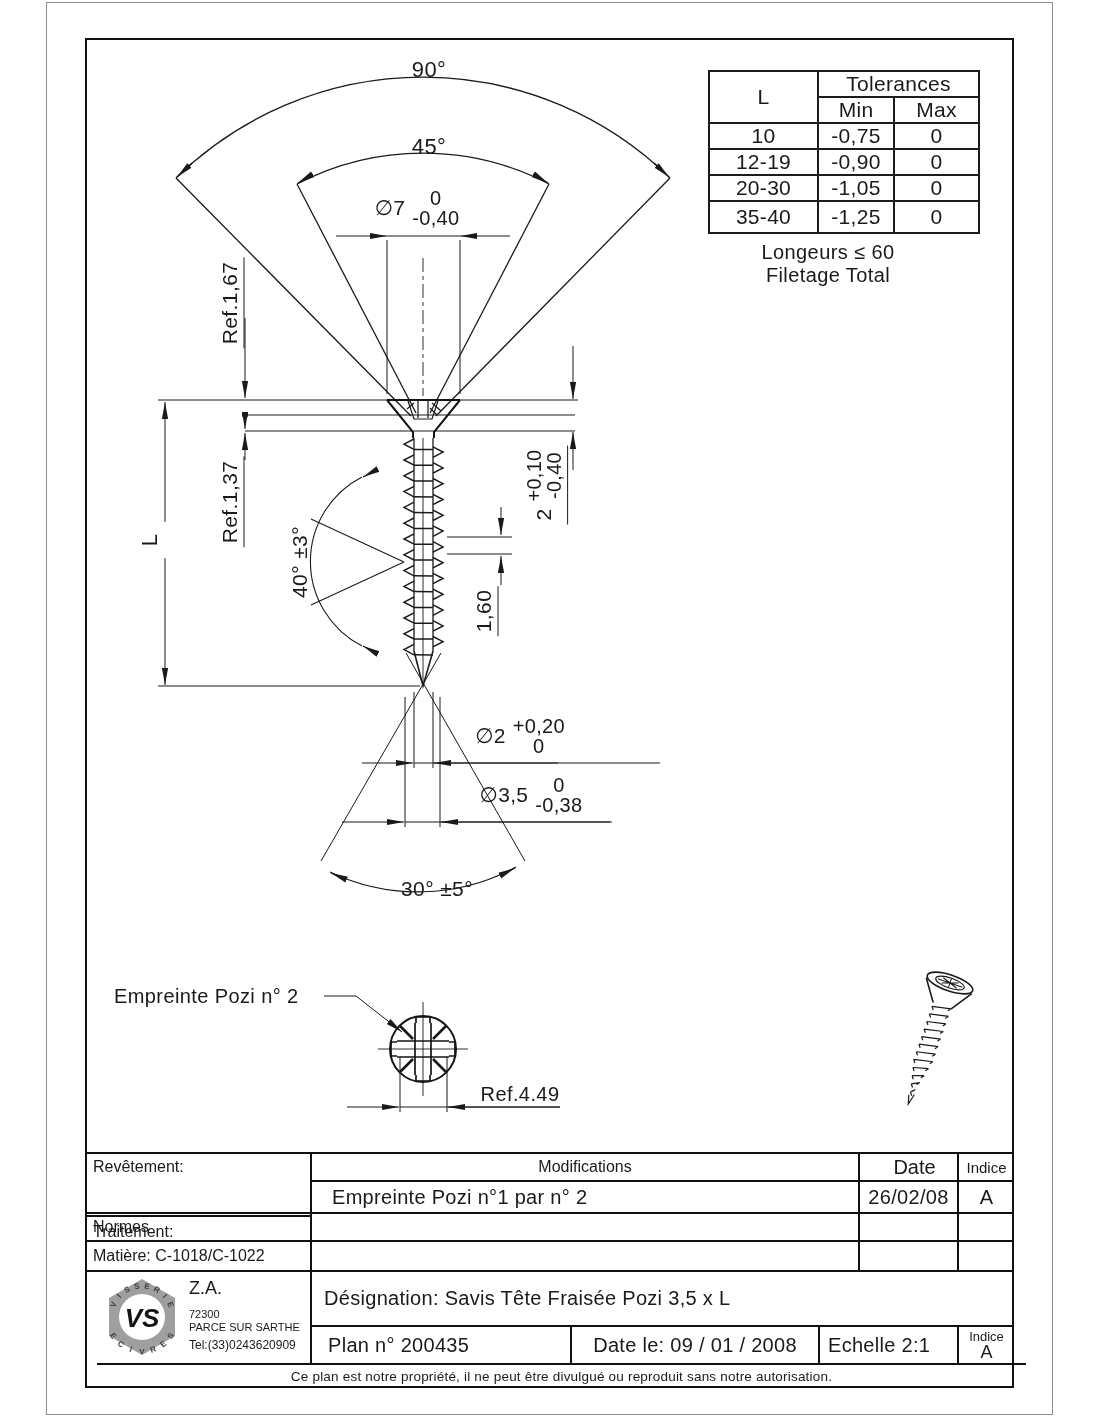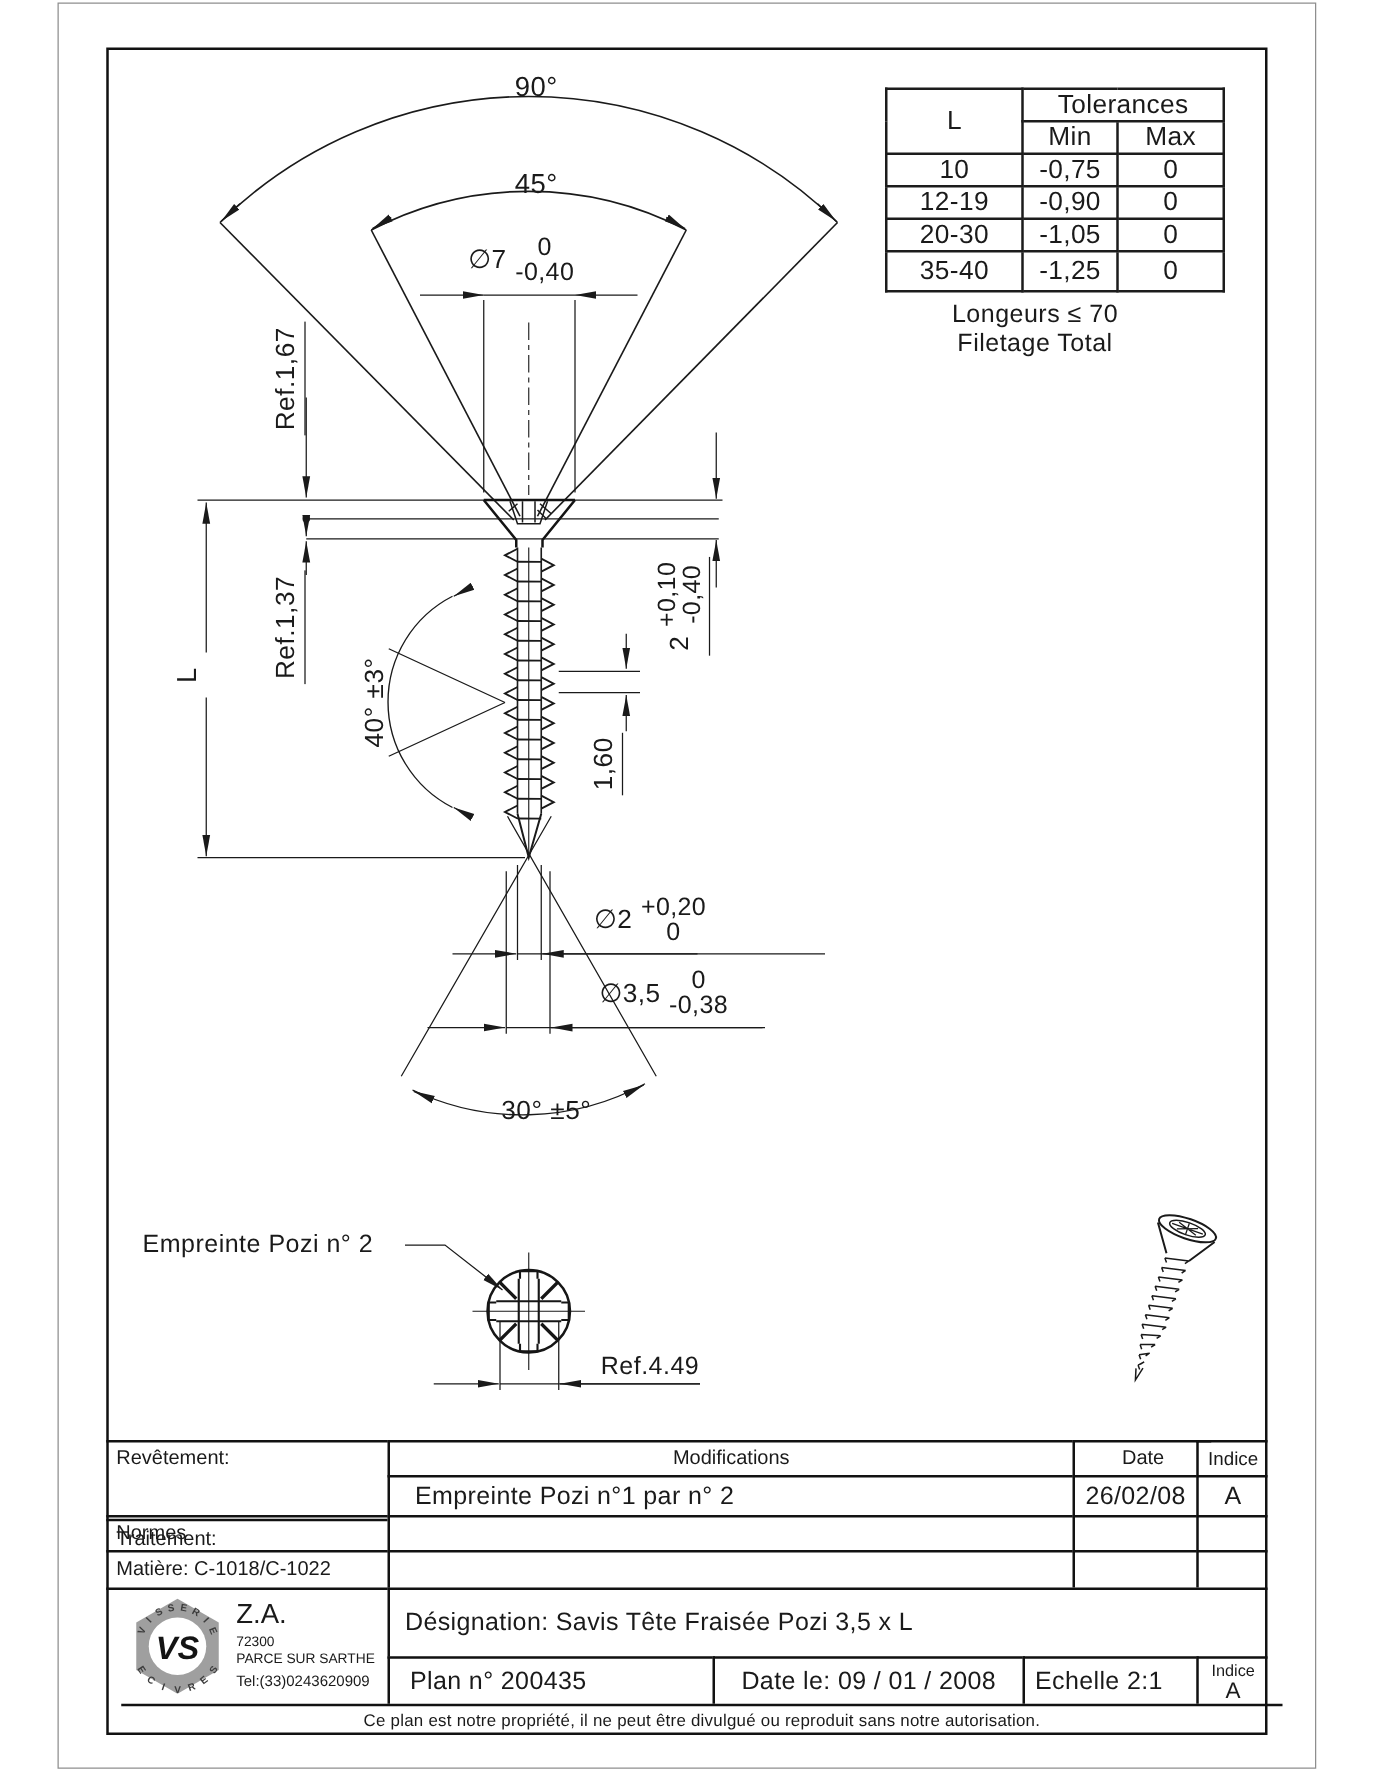--- a/index.html
+++ b/index.html
@@ -229,26 +229,26 @@
     <td>-1,05</td>
     <td>0</td>
   </tr>
   <tr style="height:32px">
     <td>35-40</td>
     <td>-1,25</td>
     <td>0</td>
   </tr>
 </tbody>
   </table>
-<div class="abs ctr dim" style="left:828px;top:252px;font-size:20px">Longeurs ≤ 70</div>
+<div class="abs ctr dim" style="left:828px;top:252px;font-size:20px">Longeurs ≤ 60</div>
 <div class="abs ctr dim" style="left:828px;top:275px;font-size:20px">Filetage Total</div>
 
 <div class="cell noleft lab" style="left:85px;top:1152px;width:225px;height:28px">Revêtement:</div>
 <div class="cell jc" style="left:310px;top:1152px;width:548px;height:28px;font-size:16px">Modifications</div>
-<div class="cell jc" style="left:858px;top:1152px;width:111px;height:28px;font-size:16px">Date</div>
+<div class="cell jc" style="left:858px;top:1152px;width:111px;height:28px;font-size:20px">Date</div>
 <div class="cell jc" style="left:957px;top:1152px;width:57px;height:28px;font-size:15px">Indice</div>
 
 <div class="cell noleft lab" style="left:85px;top:1215px;width:225px;height:32px">Traitement:</div>
 <div class="cell entry" style="left:310px;top:1180px;width:548px;height:32px;padding-left:20px">Empreinte Pozi n°1 par n° 2</div>
 <div class="cell jc entry" style="left:858px;top:1180px;width:99px;height:32px">26/02/08</div>
 <div class="cell jc entry" style="left:957px;top:1180px;width:57px;height:32px">A</div>
 
 <div class="cell noleft lab" style="left:85px;top:1212px;width:225px;height:28px">Normes</div>
 <div class="cell" style="left:310px;top:1212px;width:548px;height:28px"></div>
 <div class="cell" style="left:858px;top:1212px;width:99px;height:28px"></div>
@@ -277,21 +277,21 @@
     <g id="ring-bot">
         <text x="57" y="83" class="ringtxt" transform="rotate(-57 57 46)">S</text>
         <text x="57" y="83" class="ringtxt" transform="rotate(-38 57 46)">E</text>
         <text x="57" y="83" class="ringtxt" transform="rotate(-19 57 46)">R</text>
         <text x="57" y="83" class="ringtxt" transform="rotate(0 57 46)">V</text>
         <text x="57" y="83" class="ringtxt" transform="rotate(19 57 46)">I</text>
         <text x="57" y="83" class="ringtxt" transform="rotate(38 57 46)">C</text>
         <text x="57" y="83" class="ringtxt" transform="rotate(57 57 46)">E</text>
       </g>
   </svg>
-  <div class="abs" style="left:104px;top:6px;font-size:22px">Z.A.</div>
+  <div class="abs" style="left:104px;top:6px;font-size:18px">Z.A.</div>
   <div class="abs" style="left:104px;top:36px;font-size:11px">72300</div>
   <div class="abs" style="left:104px;top:49px;font-size:11px">PARCE SUR SARTHE</div>
   <div class="abs" style="left:104px;top:66px;font-size:12px">Tel:(33)0243620909</div>
 </div>
 
 <div class="cell entry" style="left:310px;top:1270px;width:704px;height:55px;padding-left:12px;align-items:center">Désignation: Savis Tête Fraisée Pozi  3,5 x L</div>
 <div class="cell entry" style="left:310px;top:1325px;width:260px;height:38px;padding-left:16px">Plan n° 200435</div>
 <div class="cell jc entry" style="left:570px;top:1325px;width:248px;height:38px">Date le: 09 / 01 / 2008</div>
 <div class="cell entry" style="left:818px;top:1325px;width:139px;height:38px;padding-left:8px">Echelle 2:1</div>
 <div class="cell jc" style="left:957px;top:1325px;width:57px;height:38px;flex-direction:column;line-height:1;justify-content:center">

